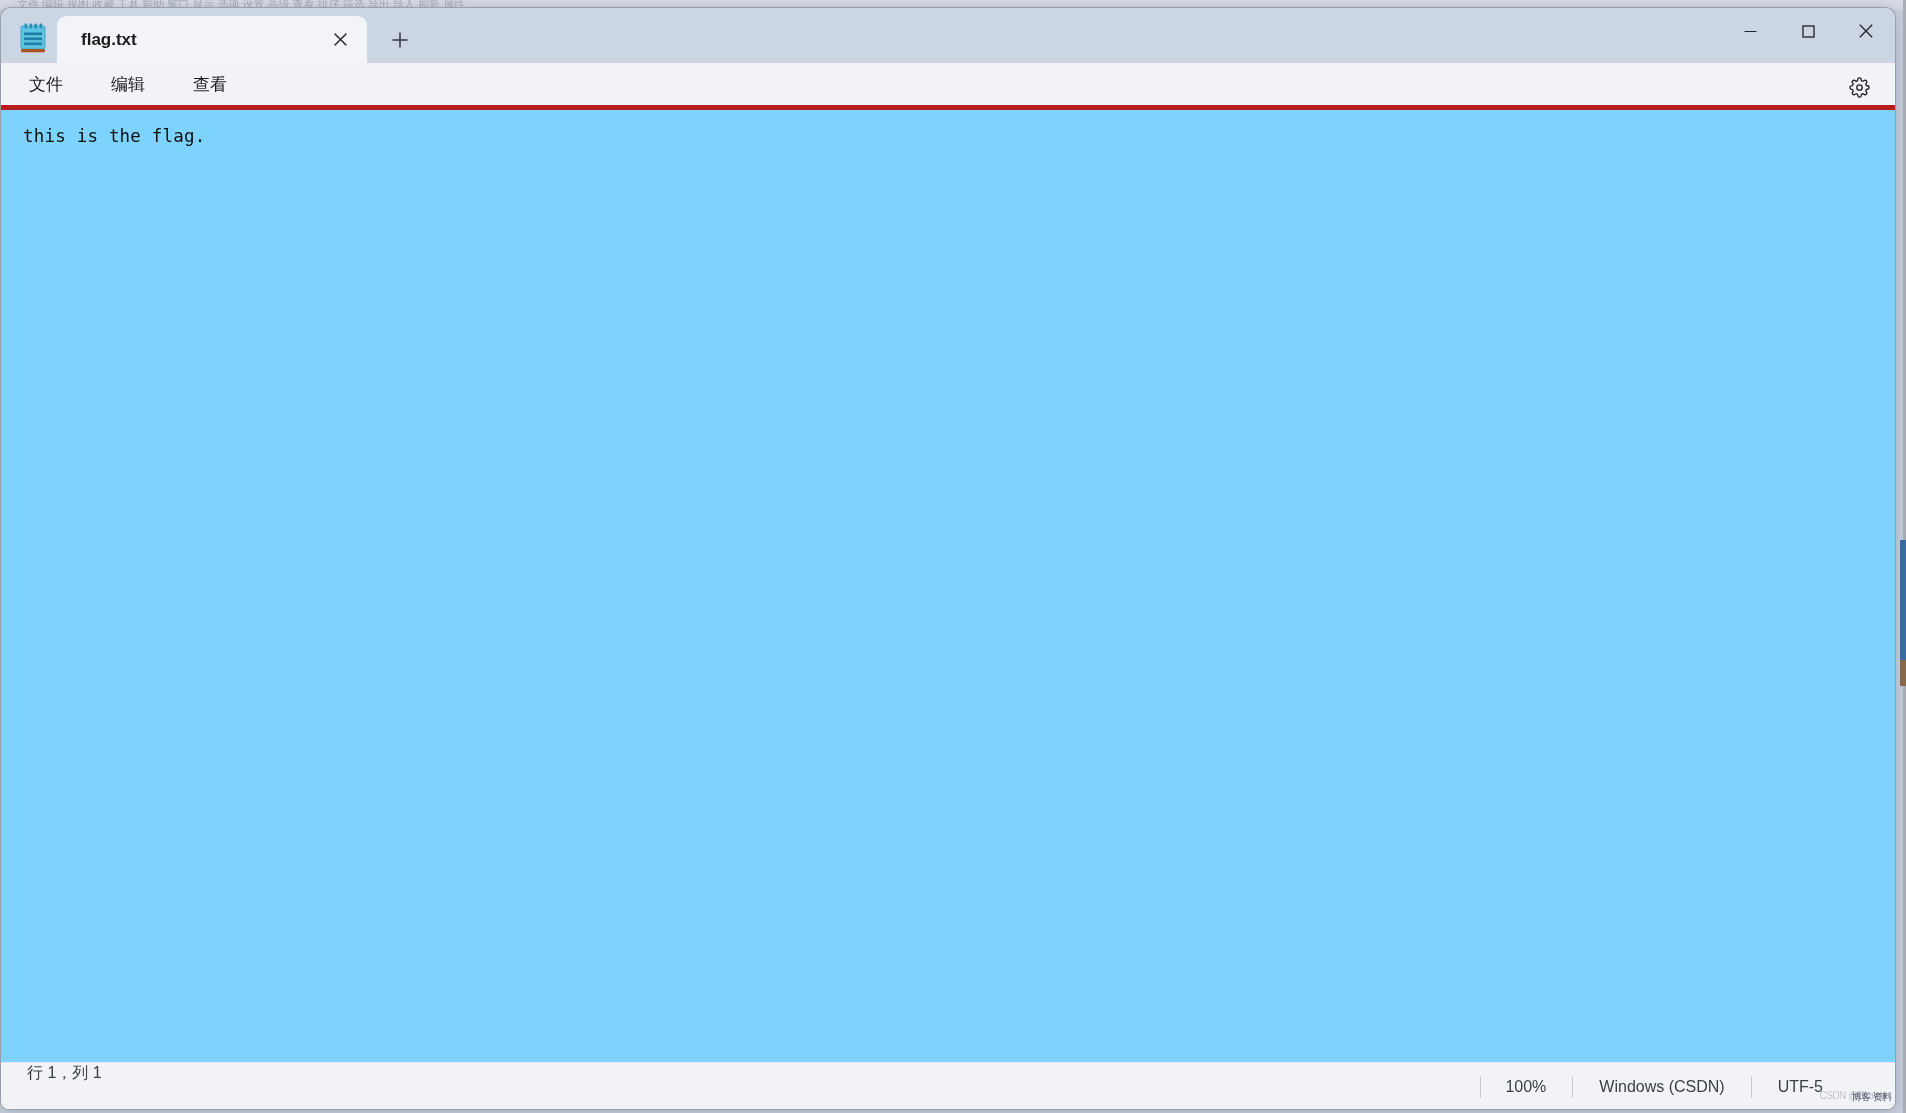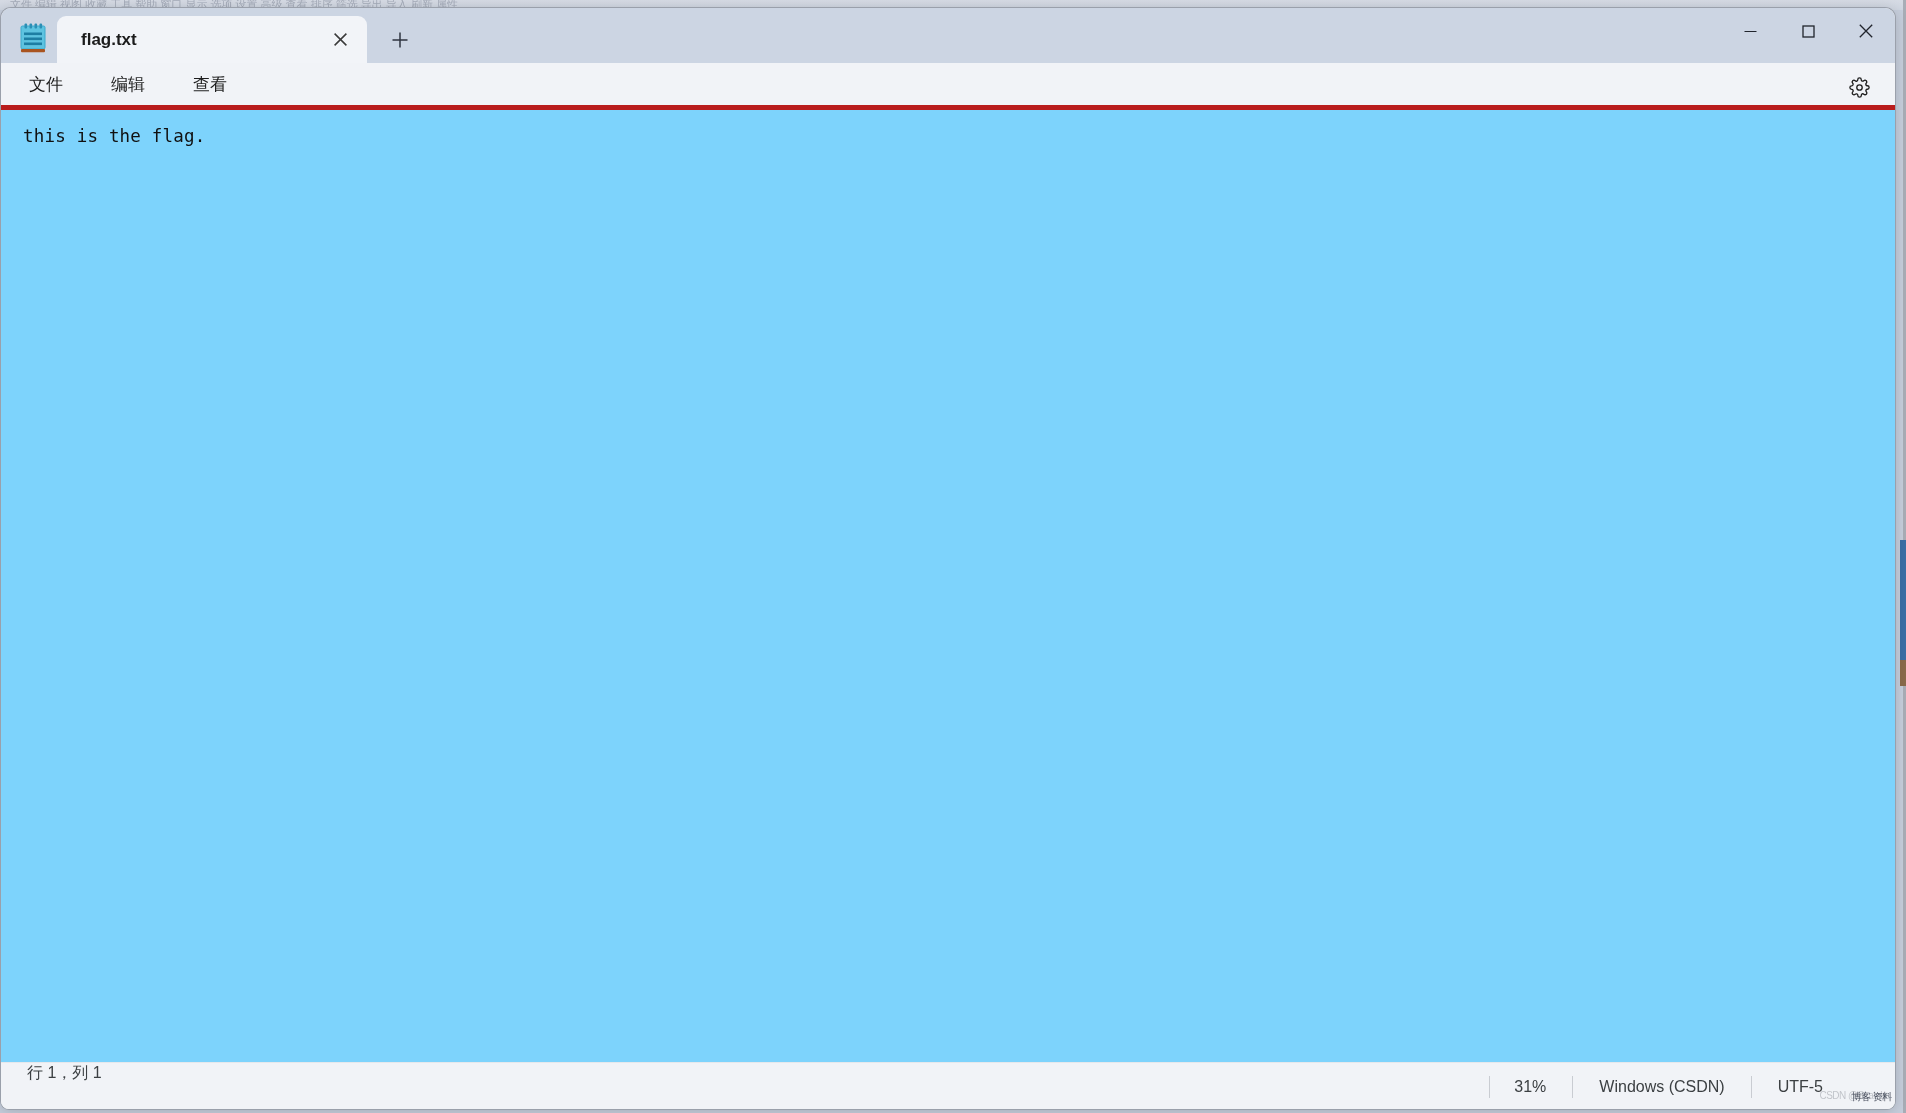--- a/index.html
+++ b/index.html
@@ -27,21 +27,21 @@
     background: linear-gradient(180deg, #d6dbe4 0%, #cfd6e1 100%);
   }
   .bg-menu-ghost {
     position: absolute;
     top: 0;
     left: 0;
     width: 1906px;
     height: 9px;
     display: flex;
     gap: 52px;
-    padding-left: 10px;
+    padding-left: 17px;
     font-size: 11px;
     color: #7b8394;
     opacity: .55;
     overflow: hidden;
     white-space: nowrap;
     line-height: 9px;
   }
   .bg-right-accent {
     position: absolute;
     right: 0;
@@ -352,21 +352,21 @@
     </div>
   </div>
 
   <div class="editor-area">
     <div class="editor-text">this is the flag.</div>
   </div>
 
   <div class="statusbar">
     <div class="status-left">行 1，列 1</div>
     <div class="status-right">
-      <div class="status-seg">31%</div>
+      <div class="status-seg">100%</div>
       <div class="status-seg">Windows (CSDN)</div>
       <div class="status-seg">UTF-5</div>
     </div>
     <div class="watermark">
       <span>CSDN @Scatzlp</span>
       <span class="wm-b">博客 资料</span>
     </div>
   </div>
 
 </div>

